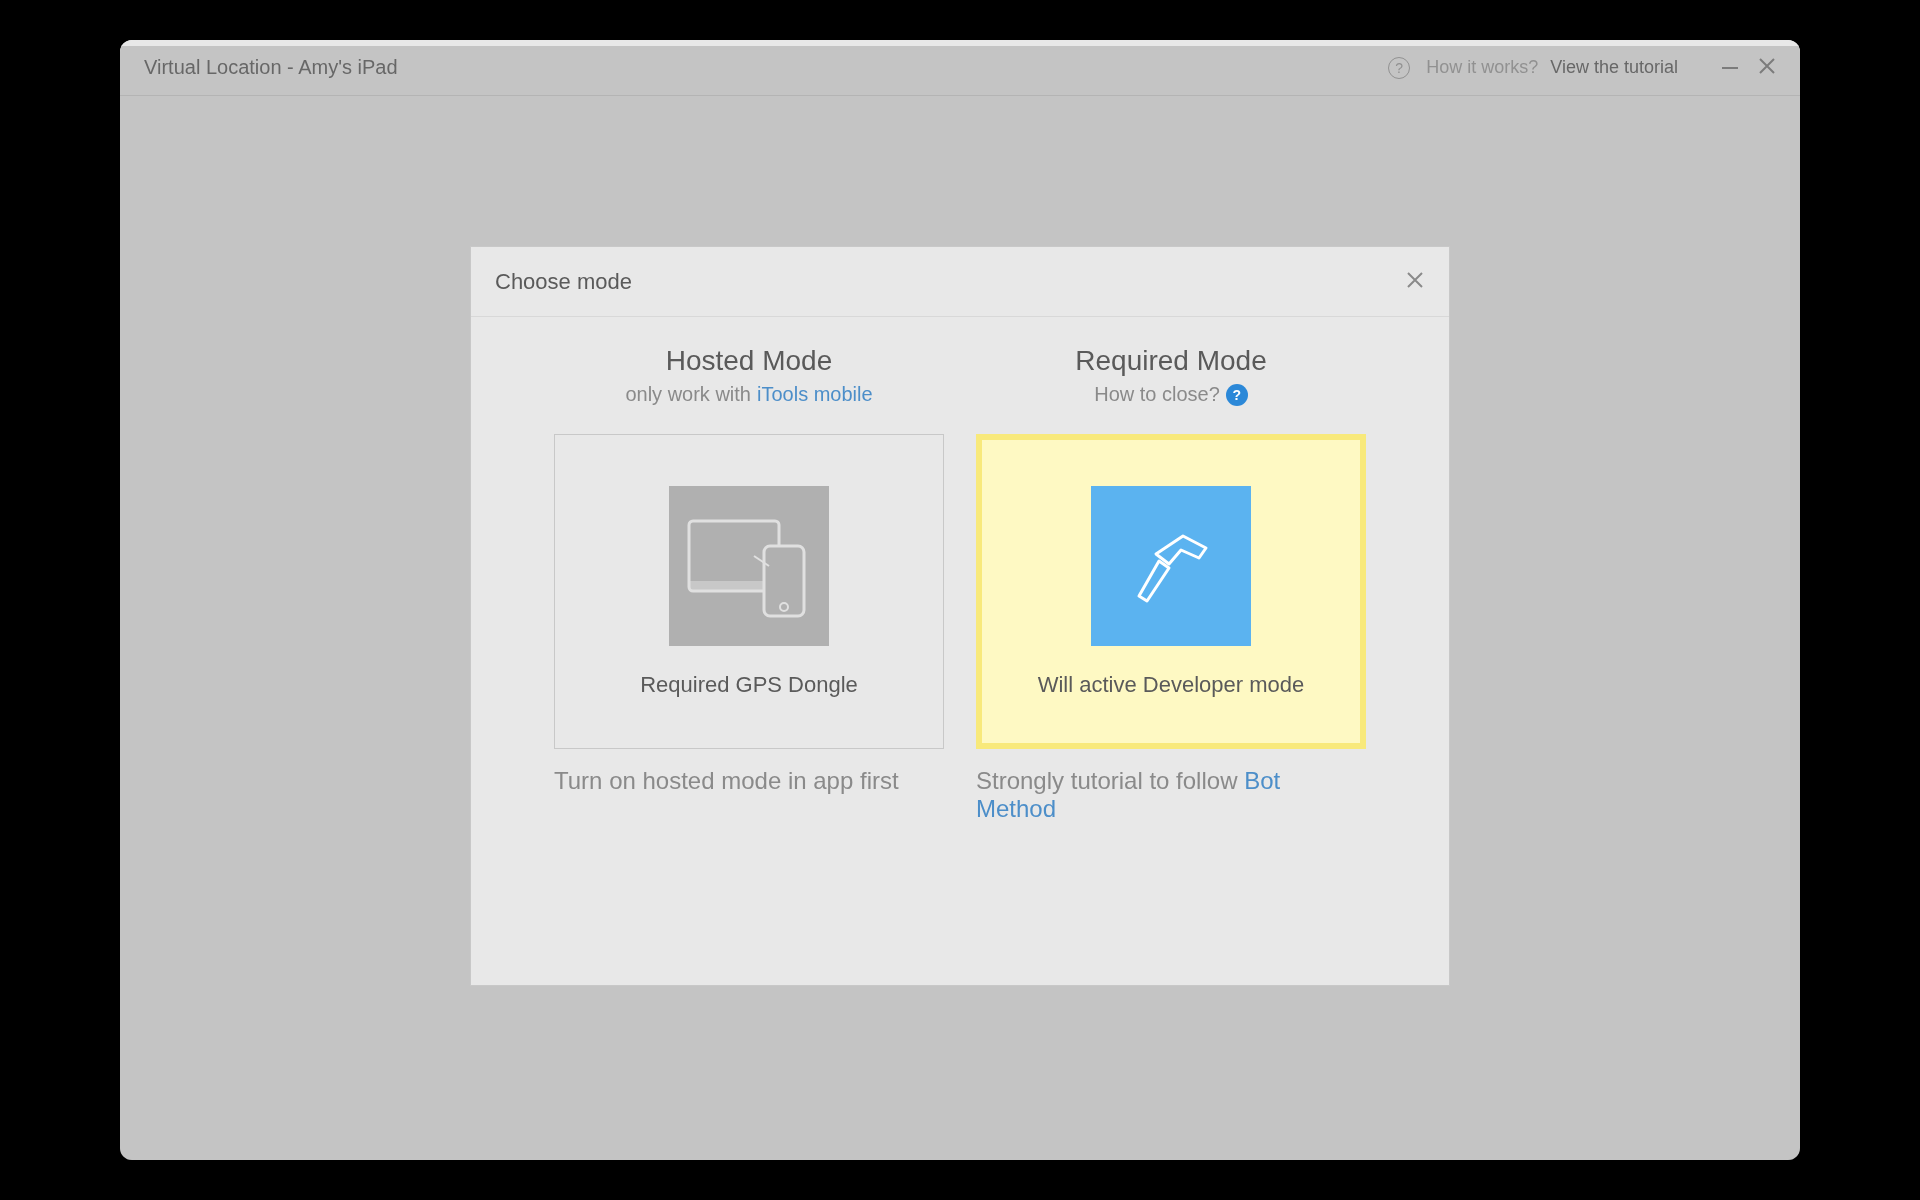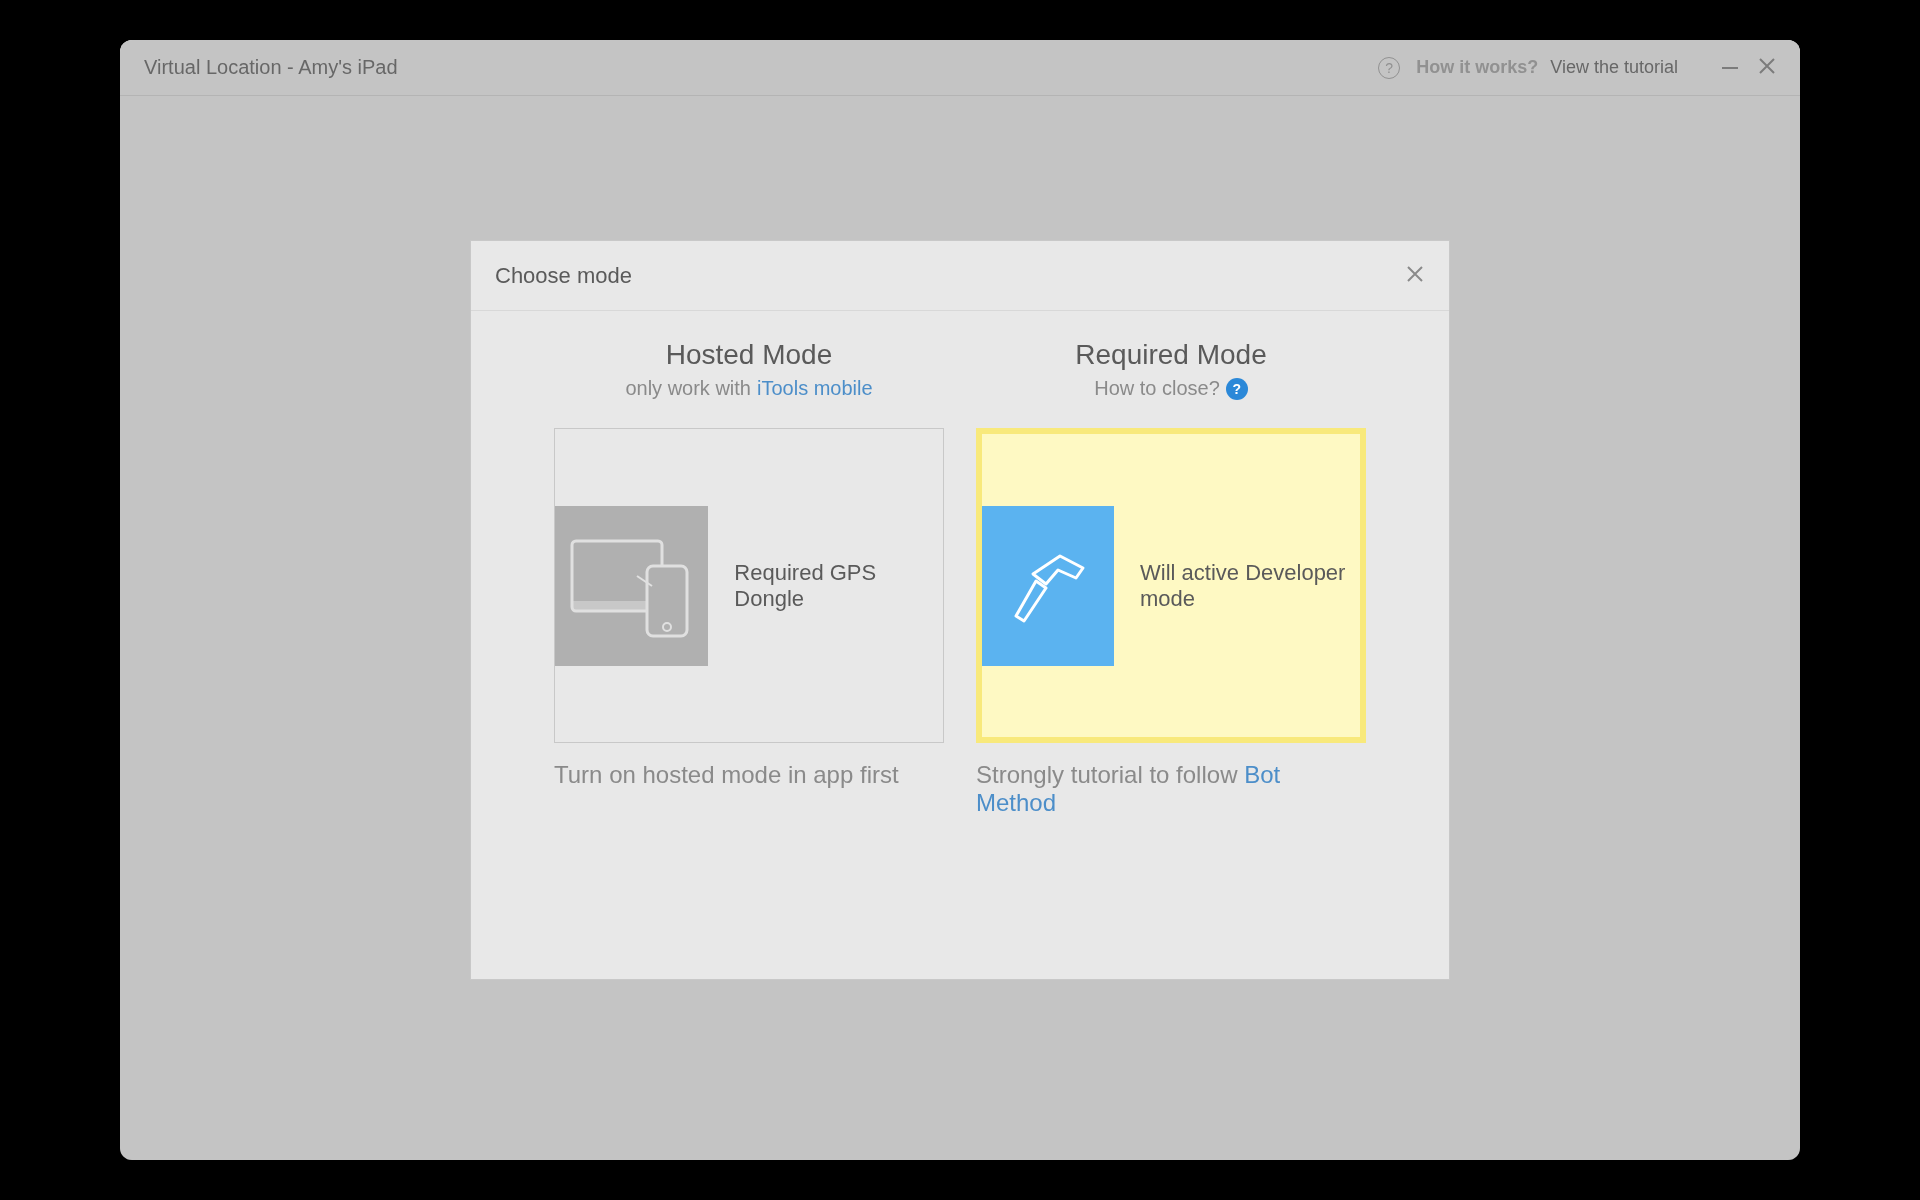--- a/index.html
+++ b/index.html
@@ -52,21 +52,20 @@
       display: inline-flex;
       align-items: center;
       justify-content: center;
       font-size: 14px;
       color: #9a9a9a;
       margin-right: 4px;
     }
     .how-it-works {
       font-size: 18px;
       color: #9a9a9a;
-      font-weight: bold;
     }
     .view-tutorial {
       font-size: 18px;
       color: #5a5a5a;
       font-weight: 500;
       cursor: pointer;
     }
     .window-controls {
       display: flex;
       gap: 20px;
@@ -86,20 +85,21 @@
       line-height: 1;
     }
     .overlay {
       position: absolute;
       inset: 0;
       background: rgba(128,128,128,0.35);
       display: flex;
       align-items: flex-start;
       justify-content: center;
       padding-top: 200px;
+      margin-top: 6px;
     }
     .dialog {
       width: 980px;
       height: 740px;
       background: #e8e8e8;
       border: 1px solid #c8c8c8;
       display: flex;
       flex-direction: column;
     }
     .dialog-header {
@@ -164,23 +164,23 @@
       font-size: 14px;
       font-weight: bold;
       cursor: pointer;
     }
     .mode-card {
       width: 390px;
       height: 315px;
       border: 1px solid #c8c8c8;
       background: #e8e8e8;
       display: flex;
-      flex-direction: row;
-      align-items: center;
-      justify-content: flex-start;
+      flex-direction: column;
+      align-items: center;
+      justify-content: center;
       gap: 26px;
       cursor: pointer;
     }
     .mode-card.highlighted {
       background: #fef9c3;
       border: 6px solid #f8e97b;
     }
     .mode-icon-box {
       width: 160px;
       height: 160px;

